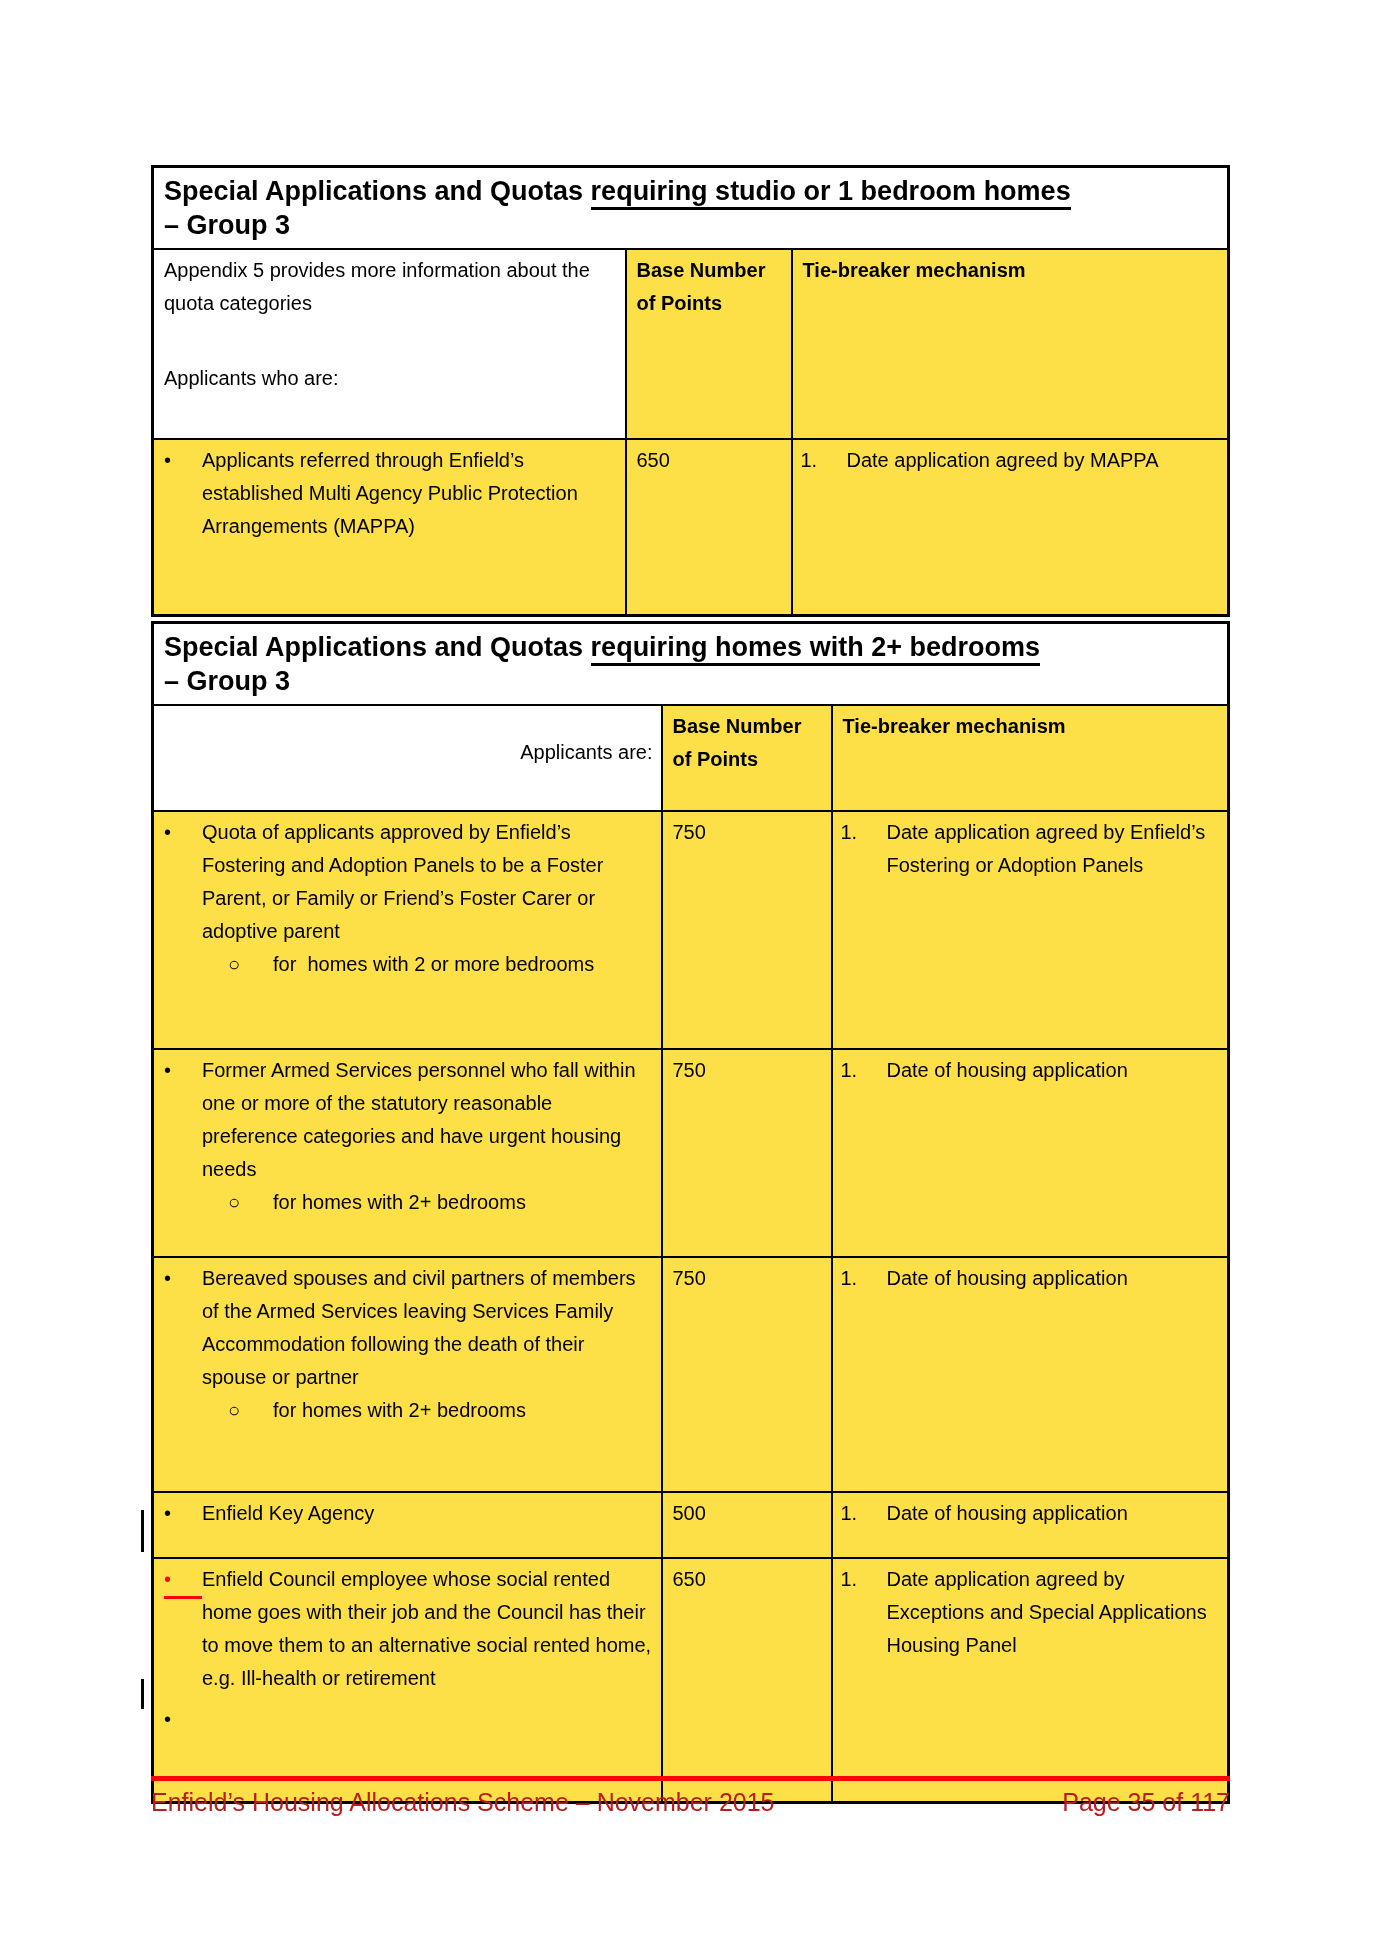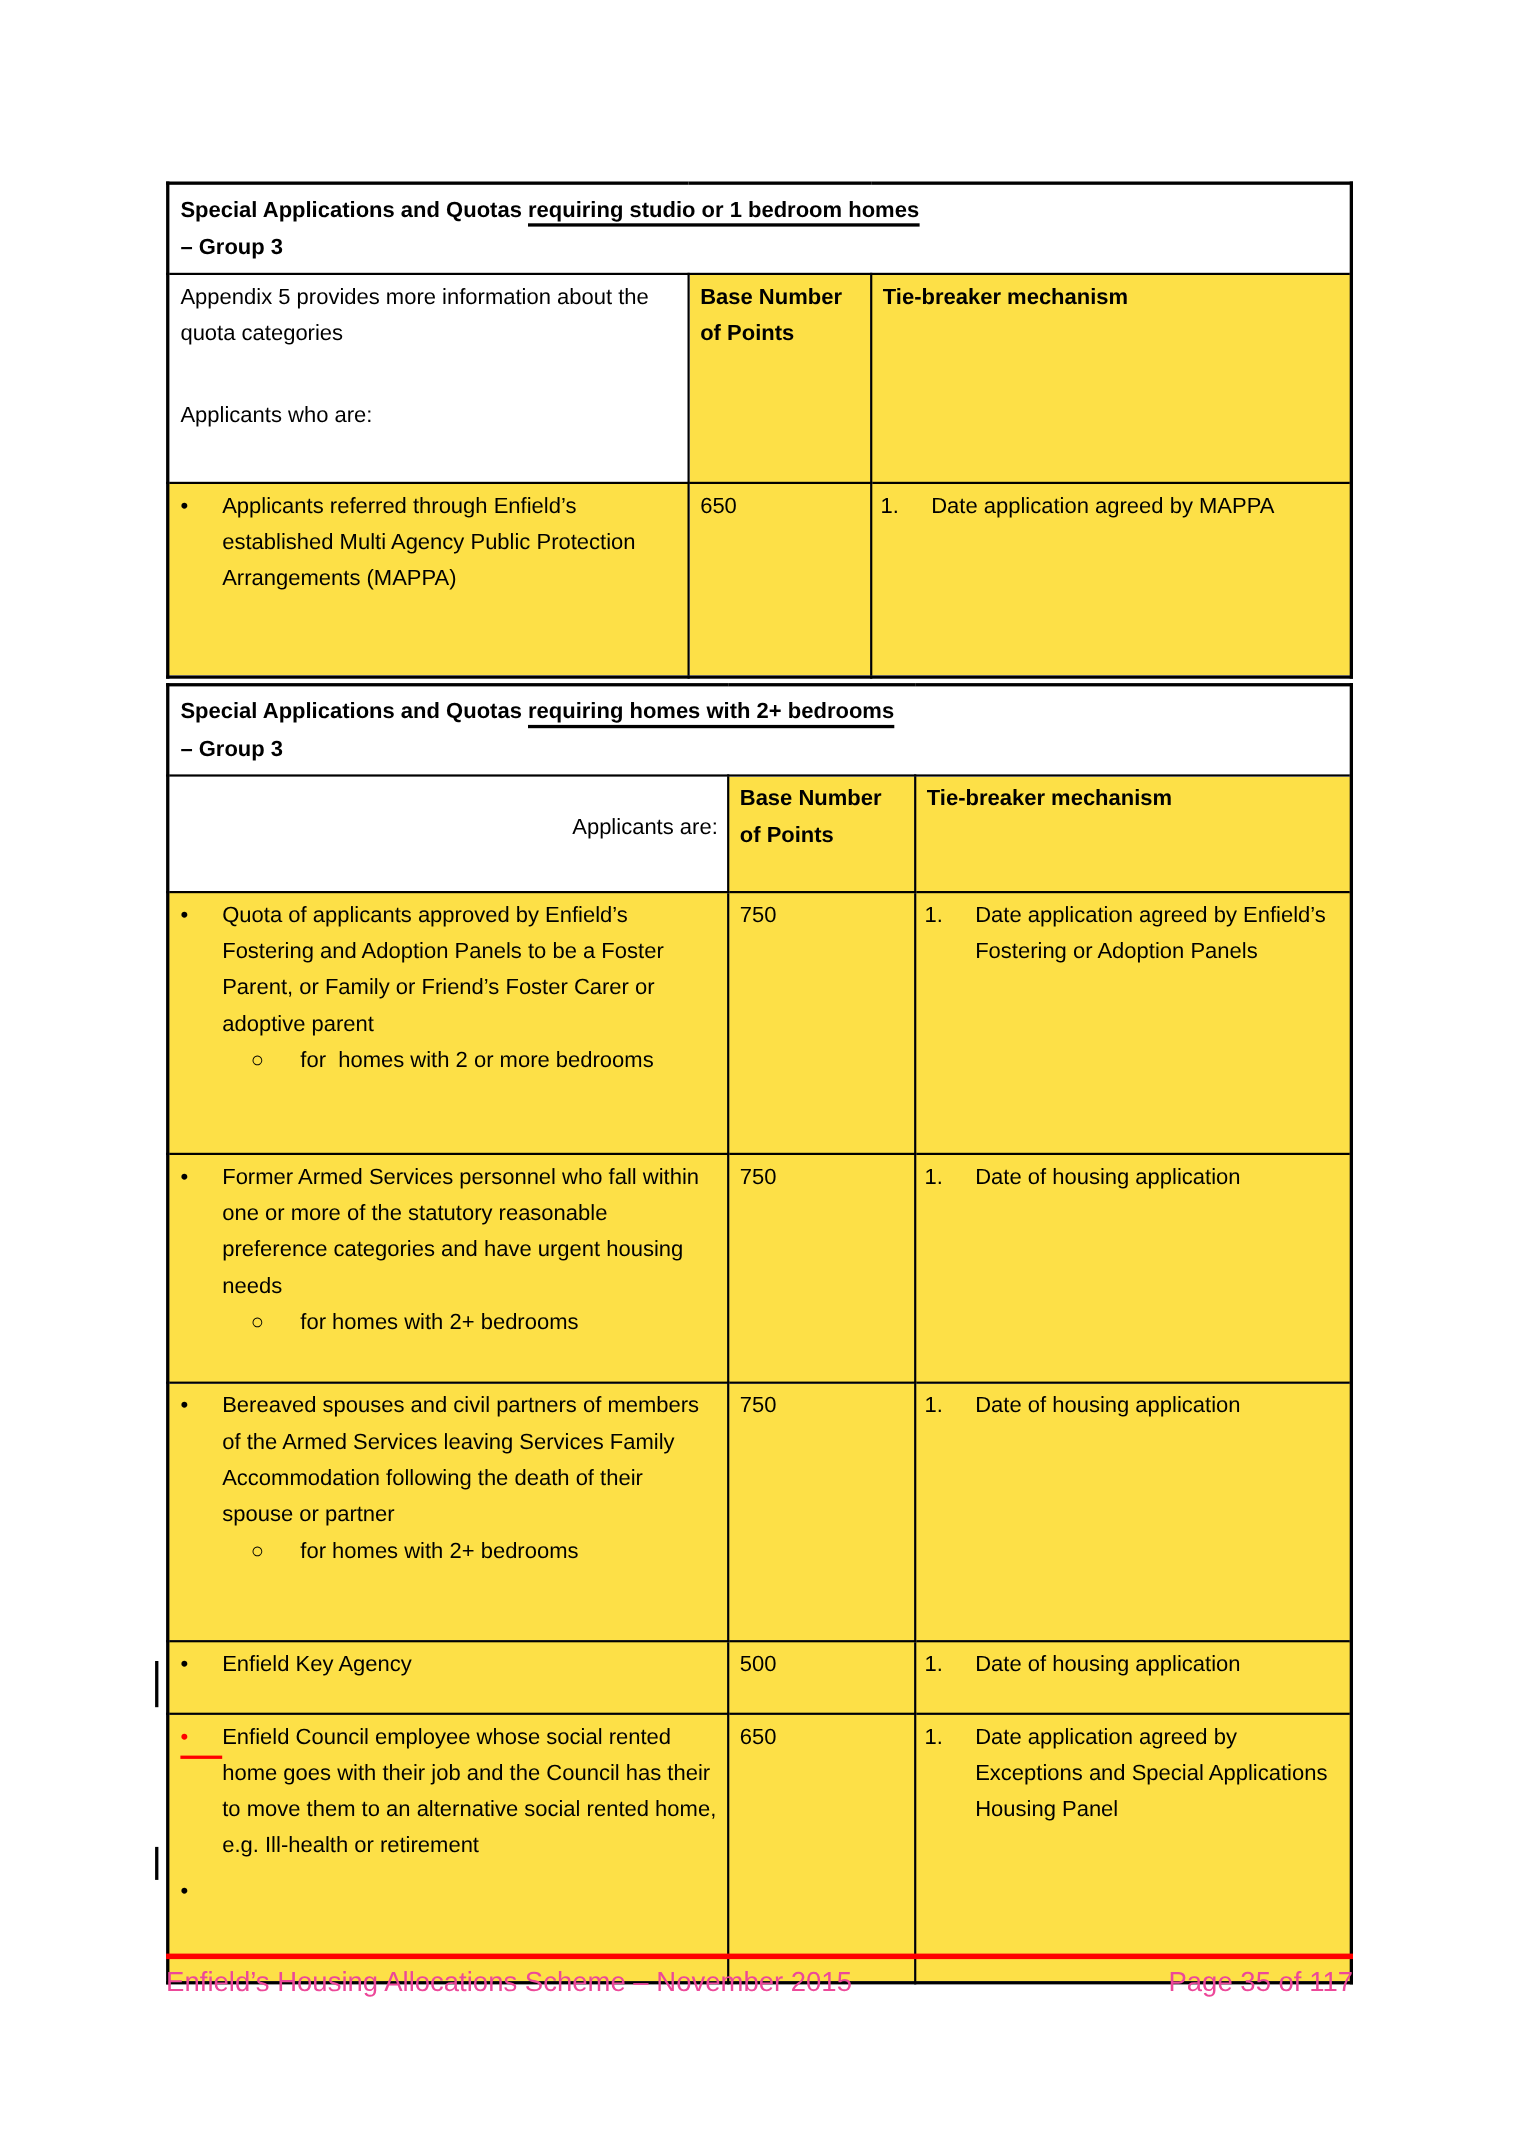--- a/index.html
+++ b/index.html
@@ -13,38 +13,38 @@
     table-layout:fixed; width:1076px; border:3px solid #000;
   }
   #table1 { top:165px; }
   #table2 { top:621px; }
   td {
     border:2px solid #000; vertical-align:top;
     padding:4px 8px 4px 10px; font-size:20px; line-height:33px;
     overflow:hidden;
   }
   .green { background:#fde047; }
-  .title-cell { font-weight:bold; font-size:20px; line-height:34px; padding-top:6px; padding-bottom:6px; }
+  .title-cell { font-weight:bold; font-size:27px; line-height:34px; padding-top:6px; padding-bottom:6px; }
   .ul { border-bottom:3px solid #000; padding-bottom:1px; }
   .bold { font-weight:bold; }
   .para2 { margin-top:42px; }
   .vpad { margin-top:26px; }
   .li { display:flex; align-items:flex-start; }
   .li .m { flex:0 0 38px; }
   .li.sub { padding-left:64px; margin-top:0; }
   .li.sub .m { flex:0 0 45px; }
   .li .m-num { flex:0 0 46px; }
   .li .txt { flex:1 1 auto; white-space:pre-wrap; }
   .m.redmark { color:#ff0000; border-bottom:3px solid #ff0000; }
   .empty-bullet { margin-top:8px; }
   .footer-line { position:absolute; left:151px; top:1776px; width:1079px; height:5px; background:#ff0000; }
   .footer-text {
     position:absolute; left:151px; top:1786px; width:1079px;
     display:flex; justify-content:space-between;
-    color:#ec4899; font-size:25px; line-height:32px;
+    color:#b91c1c; font-size:25px; line-height:32px;
   }
   .change-bar { position:absolute; left:141px; width:3px; background:#000; }
   #cb1 { top:1510px; height:42px; }
   #cb2 { top:1679px; height:30px; }
 </style>
 </head>
 <body>
 
 <div class="page">
 

